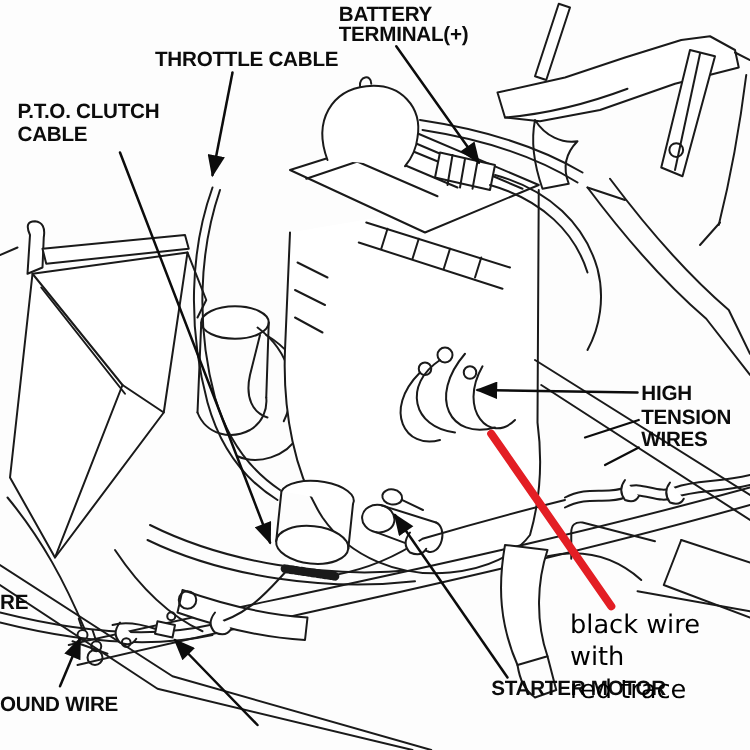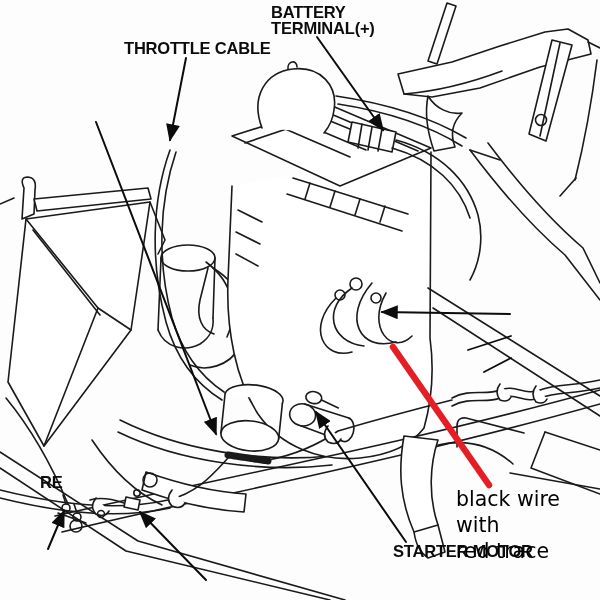--- a/index.html
+++ b/index.html
@@ -204,29 +204,35 @@
       <path d="M511,336 L468,350" stroke-width="1.8"></path>
       <path d="M511,358 L484,372" stroke-width="1.8"></path>
       <path d="M406,542 L316,412" marker-end="url(#arr)"></path>
       <path d="M206,580 L140,512" marker-end="url(#arr)"></path>
       <path d="M48,549 L64,511" marker-end="url(#arr)"></path>
     </g>
 
     <path d="M393,347 L489,485" stroke="#e31e24" stroke-width="6.5" stroke-linecap="round"></path>
   </svg>
 
+  <div class="lbl" style="left:14px; top:80px;">P.T.O. CLUTCH
+CABLE</div>
 
   <div class="lbl tight" style="left:271px; top:4px;">BATTERY
 TERMINAL(+)</div>
 
   <div class="lbl" style="left:124px; top:39px;">THROTTLE CABLE</div>
 
+  <div class="lbl" style="left:513px; top:306px;">HIGH
+TENSION
+WIRES</div>
 
   <div class="lbl" style="left:349px; top:542px;margin-left:44px;">STARTER MOTOR</div>
 
 
-
-  <div class="lbl" style="left:0px; top:473px;margin-left:40px;">RE</div>
+  <div class="lbl" style="left:0px; top:555px;">OUND WIRE</div>
+
+  <div class="lbl" style="left:0px; top:473px;">RE</div>
 
   <div class="annot" style="left:456px; top:486px;">black wire with
 red trace</div>
 
 </div>
 
 </body></html>

